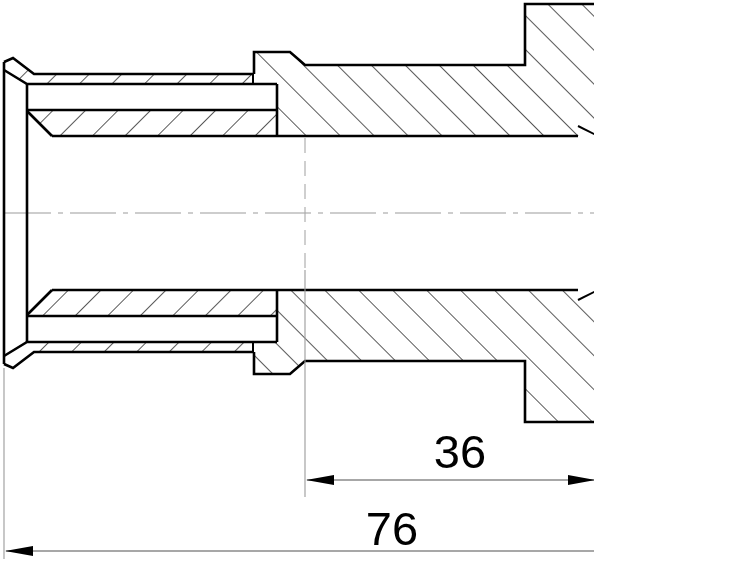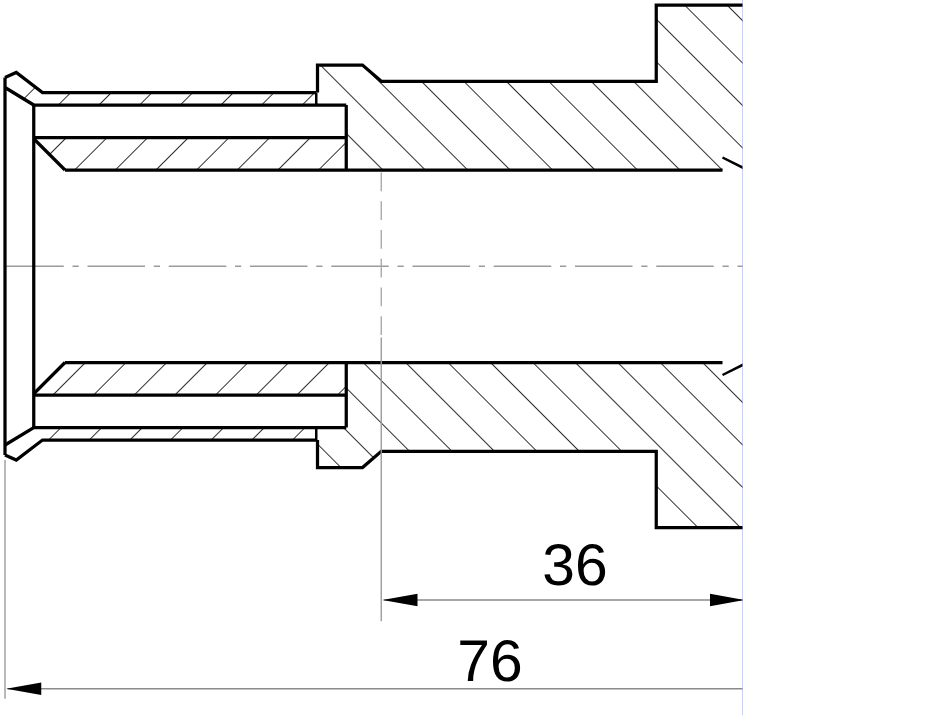--- a/index.html
+++ b/index.html
@@ -4,21 +4,21 @@
 <style>
   html, body {
     margin: 0;
     padding: 0;
     background: #ffffff;
   }
   .drawing-canvas {
     width: 594px;
     height: 572px;
     position: relative;
-    background: #1d4ed8;
+    background: #0ea5e9;
     overflow: hidden;
   }
   svg { display: block; }
   .outline      { stroke: #000000; stroke-width: 2.6; fill: none; stroke-linejoin: miter; stroke-linecap: butt; }
   .outline-med  { stroke: #000000; stroke-width: 2.0; fill: none; }
   .thinline     { stroke: #1a1a1a; stroke-width: 1.2; fill: none; }
   .dimline      { stroke: #8a8a8a; stroke-width: 1.3; fill: none; }
   .extline      { stroke: #9a9a9a; stroke-width: 1.1; fill: none; }
   .extline-dash { stroke: #a8a8a8; stroke-width: 1.1; fill: none; stroke-dasharray: 15 8; }
   .centerline   { stroke: #9b9b9b; stroke-width: 1.2; fill: none; stroke-dasharray: 46 7 5 7; }

